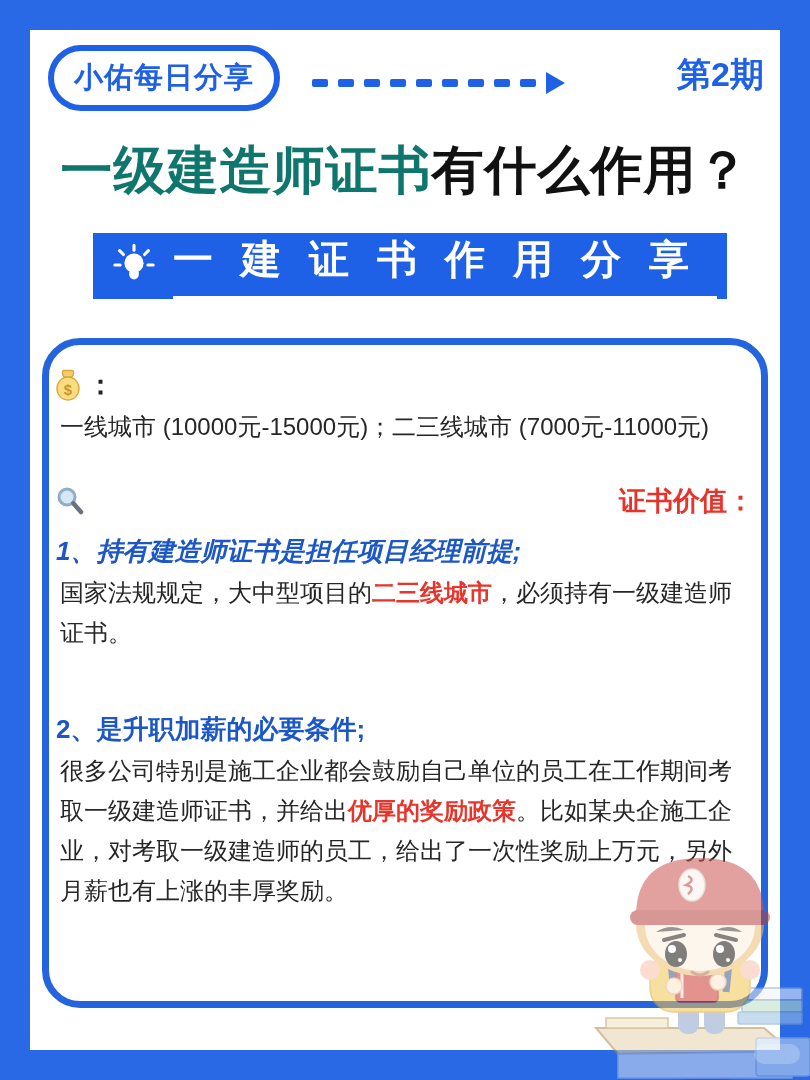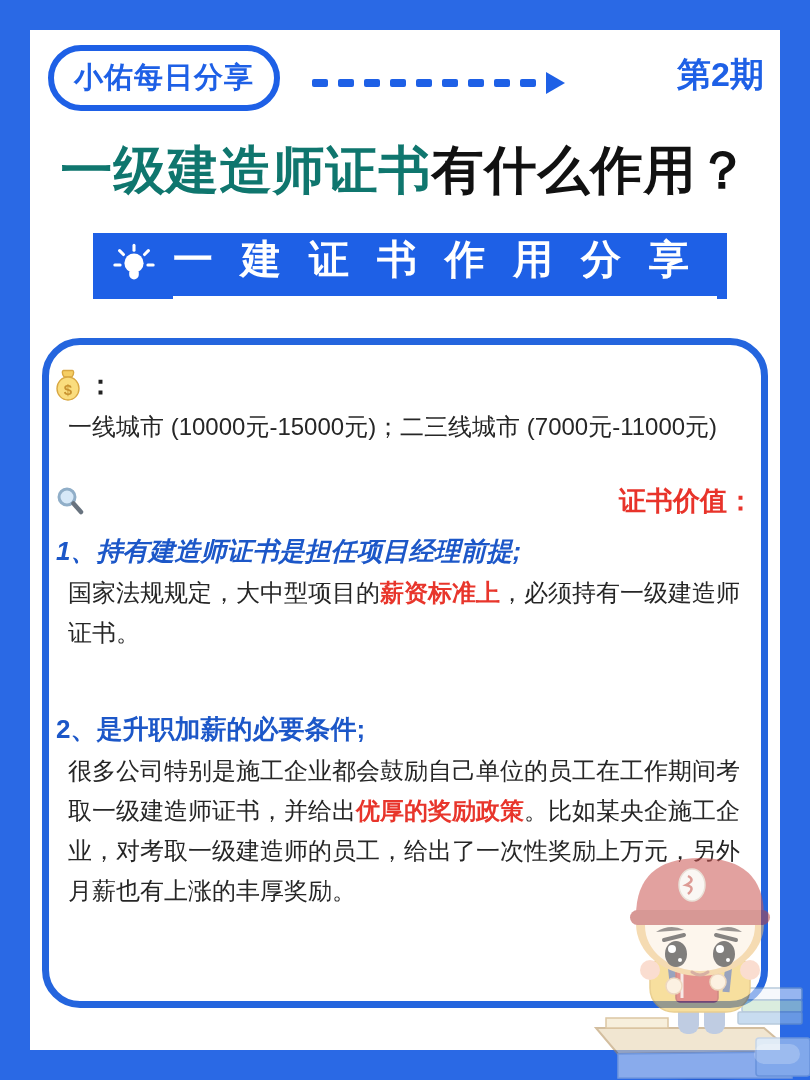--- a/index.html
+++ b/index.html
@@ -27,21 +27,21 @@
   .banner-icon{margin-right:16px;flex:0 0 auto;}
   .banner-text{color:#fff;font-size:40px;font-weight:700;letter-spacing:28px;
                border-bottom:4px solid #fff;padding-bottom:9px;white-space:nowrap;}
 
   
   .card{position:absolute;left:12px;top:308px;width:726px;height:670px;background:#fff;
         border:7px solid #2465DE;border-radius:38px;padding:22px 7px 0 7px;overflow:hidden;}
   .sec-head{display:flex;align-items:center;gap:7px;font-size:27px;font-weight:800;color:#E8332A;height:36px;}
   .sec-head .dark{color:#222;font-weight:800;}
   .blue-head{margin:0;font-size:26px;font-weight:800;color:#1C57C8;line-height:36px;}
-  .body{margin:12px;font-size:24px;line-height:40px;color:#262626;font-weight:500;
+  .body{margin:4px;font-size:24px;line-height:40px;color:#262626;font-weight:500;
         word-break:break-all;overflow-wrap:anywhere;}
   .red-strong{color:#E8352B;font-weight:800;}
   .mt-value{margin-top:36px;justify-content:space-between;}
   .mt-h1{margin-top:14px;font-style:italic;}
   .mt-p{margin-top:4px;}
   .mt-h2{margin-top:58px;}
 
   
   .mascot{position:absolute;left:588px;top:842px;width:224px;height:238px;opacity:.55;z-index:5;}
   .watermark{position:absolute;right:10px;bottom:16px;width:46px;height:20px;border-radius:10px;
@@ -103,21 +103,21 @@
 
       <div class="sec-head mt-value">
         <svg width="28" height="30" viewBox="0 0 28 30">
           <circle cx="11" cy="11" r="8" fill="#D6E8F8" stroke="#90AEC8" stroke-width="3"></circle>
           <line x1="17.5" y1="17.5" x2="25" y2="26" stroke="#68737F" stroke-width="4.5" stroke-linecap="round"></line>
         </svg>
         <span>证书价值：</span>
       </div>
 
       <h3 class="blue-head mt-h1">1、持有建造师证书是担任项目经理前提;</h3>
-      <p class="body mt-p"><span>国家法规规定，大中型项目的</span><span class="red-strong">薪资标准上</span><span>，必须持有一级建造师证书。</span></p>
+      <p class="body mt-p"><span>国家法规规定，大中型项目的</span><span class="red-strong">二三线城市</span><span>，必须持有一级建造师证书。</span></p>
 
       <h3 class="blue-head mt-h2">2、是升职加薪的必要条件;</h3>
       <p class="body mt-p"><span>很多公司特别是施工企业都会鼓励自己单位的员工在工作期间考取一级建造师证书，并给出</span><span class="red-strong">优厚的奖励政策</span><span>。比如某央企施工企业，对考取一级建造师的员工，给出了一次性奖励上万元，另外月薪也有上涨的丰厚奖励。</span></p>
     </div>
   </div>
 
   <svg class="mascot" viewBox="0 0 224 238">
     <ellipse cx="118" cy="230" rx="60" ry="8" fill="#1A49B8" opacity="0.7"></ellipse>
 
     <polygon points="8,186 176,186 204,210 30,212" fill="#E6D2AC" stroke="#B08A52" stroke-width="2"></polygon>

